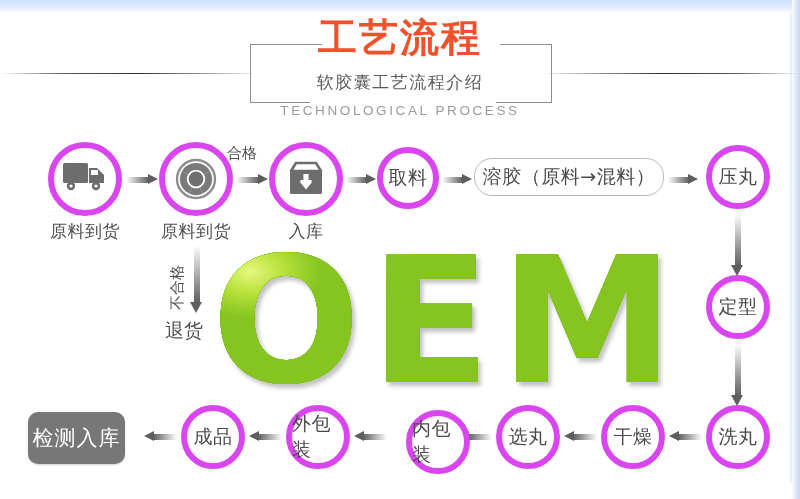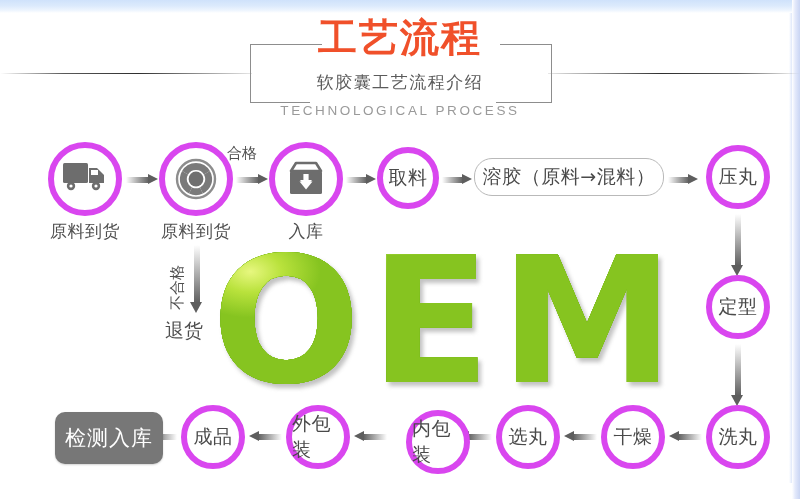--- a/index.html
+++ b/index.html
@@ -363,17 +363,17 @@
 
   <div class="node circle" style="left:181px;top:405px;width:64px;height:64px;">
     <span>成品</span>
   </div>
 
   <div class="arrow-l" style="left:144px;top:431px;width:33px;">
     <span class="shaft"></span>
       <span class="head"></span>
   </div>
 
-  <div class="node solidbox" style="left:55px;top:412px;width:108px;height:52px;">
+  <div class="node solidbox" style="left:28px;top:412px;width:97px;height:52px;">
     <span>检测入库</span>
   </div>
 
 </div>
 
 </body></html>

